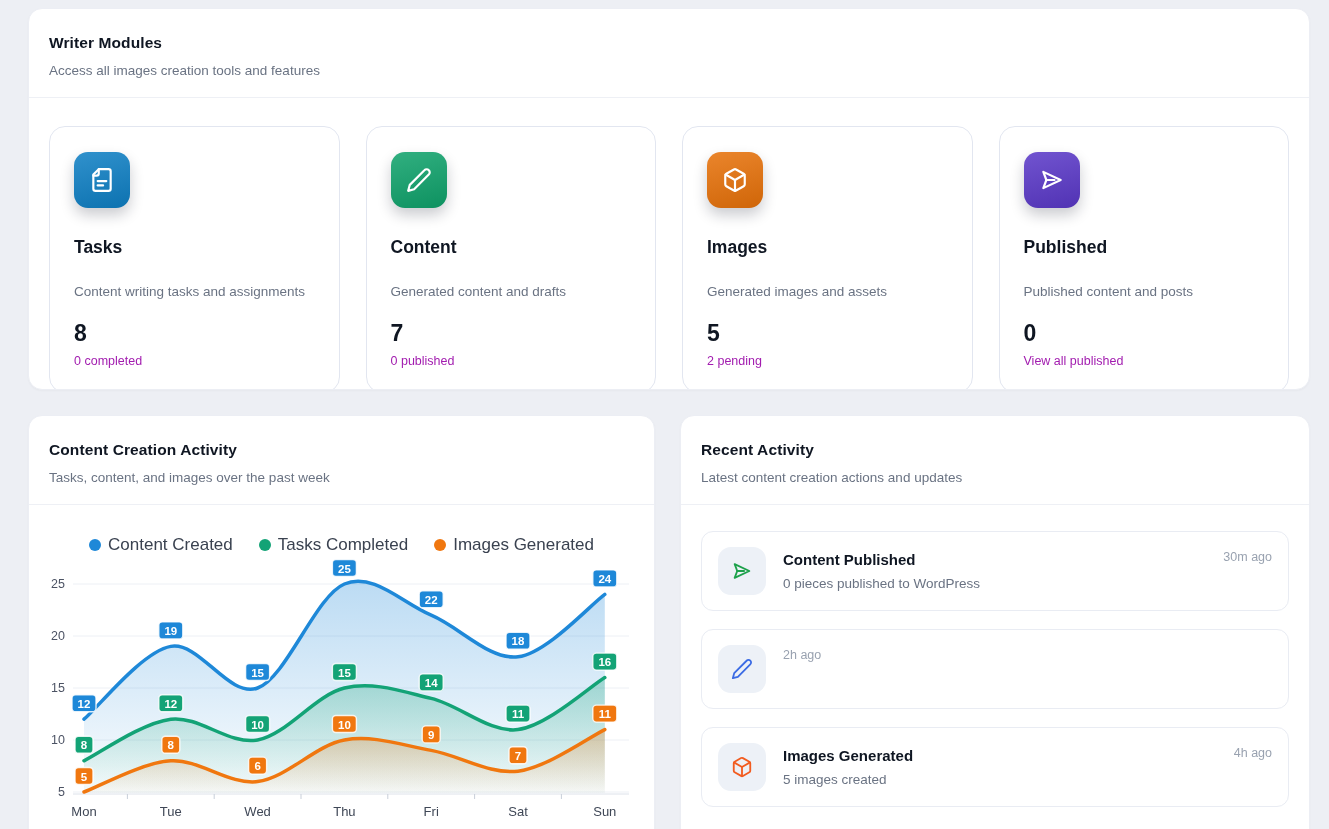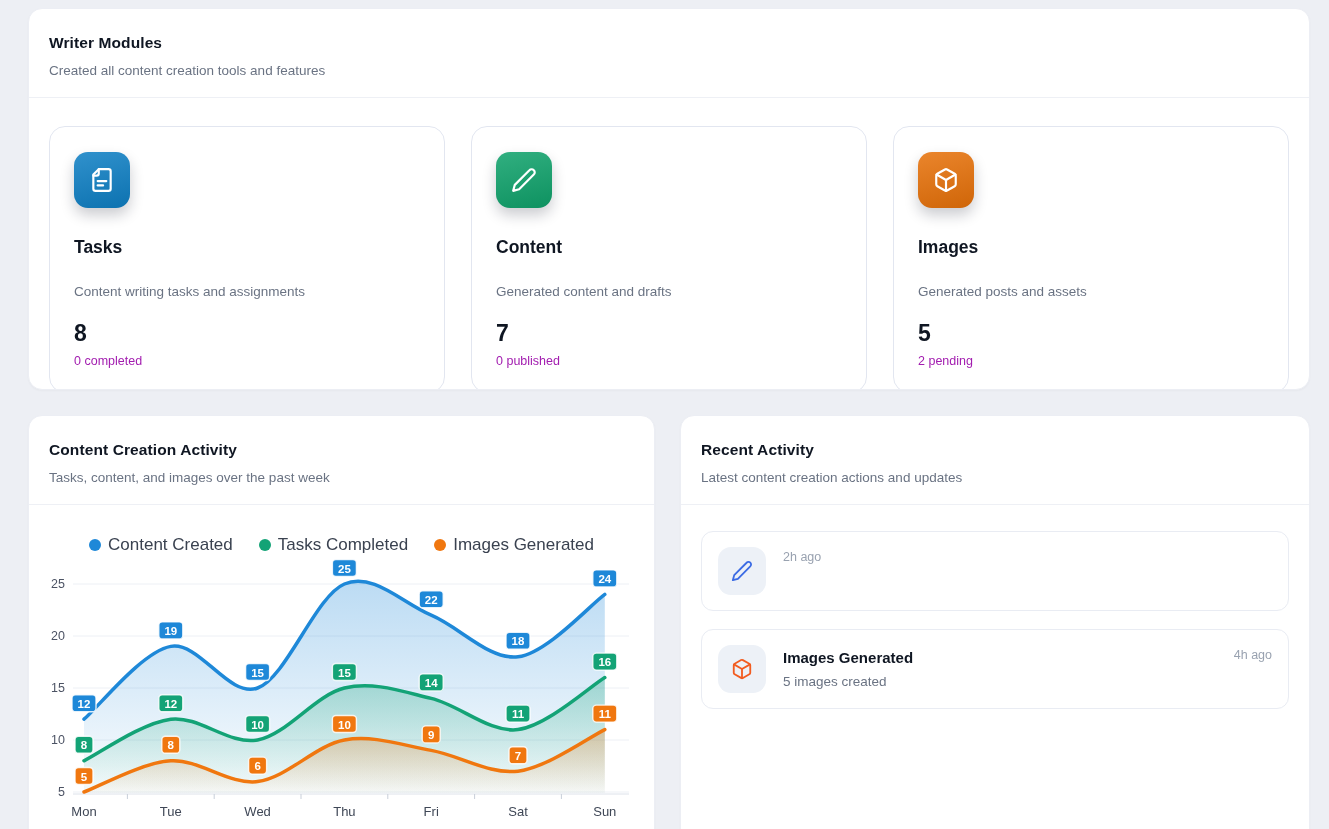--- a/index.html
+++ b/index.html
@@ -73,21 +73,21 @@
   .activity-time { align-self: flex-start; margin-top: 3px; font-size: 12.5px; color: #99a2b0; }
 
   svg.glyph { display: block; }
 </style>
 </head>
 <body>
 
 <section class="panel" id="top-panel">
   <div class="panel-header">
     <div class="panel-title">Writer Modules</div>
-    <div class="panel-subtitle">Created all content creation tools and features</div>
+    <div class="panel-subtitle">Access all images creation tools and features</div>
   </div>
   <div class="cards-row">
 
     <div class="module-card">
       <div class="icon-tile" style="background-color: rgb(14, 127, 196);">
         <svg class="glyph" width="26" height="26" viewBox="0 0 24 24" fill="none" stroke="currentColor" stroke-width="2" stroke-linecap="round" stroke-linejoin="round">
           <path d="M9 2h9a2 2 0 0 1 2 2v16a2 2 0 0 1-2 2H6a2 2 0 0 1-2-2V7z"></path>
           <path d="M9 2v4a2 2 0 0 1-2 2H4"></path>
           <path d="M16 13H8"></path>
             <path d="M13 17H8"></path>
@@ -113,25 +113,37 @@
 
     <div class="module-card">
       <div class="icon-tile" style="background-color: rgb(231, 113, 9);">
         <svg class="glyph" width="26" height="26" viewBox="0 0 24 24" fill="none" stroke="currentColor" stroke-width="2" stroke-linecap="round" stroke-linejoin="round">
           <path d="M21 16V8a2 2 0 0 0-1-1.73l-7-4a2 2 0 0 0-2 0l-7 4A2 2 0 0 0 3 8v8a2 2 0 0 0 1 1.73l7 4a2 2 0 0 0 2 0l7-4A2 2 0 0 0 21 16z"></path>
           <path d="M3.27 6.96 12 12.01l8.73-5.05"></path>
             <path d="M12 22.08V12"></path>
         </svg>
       </div>
       <div class="module-title">Images</div>
-      <div class="module-desc">Generated posts and assets</div>
+      <div class="module-desc">Generated images and assets</div>
       <div class="module-count">5</div>
       <div class="module-sub">2 pending</div>
     </div>
 
+    <div class="module-card">
+      <div class="icon-tile" style="background-color: rgb(90, 56, 200);">
+        <svg class="glyph" width="26" height="26" viewBox="0 0 24 24" fill="none" stroke="currentColor" stroke-width="2" stroke-linecap="round" stroke-linejoin="round">
+          <path d="M4 4.5 20 12 4 19.5l2.8-7.5L4 4.5Z"></path>
+            <path d="M6.8 12h7.5"></path>
+        </svg>
+      </div>
+      <div class="module-title">Published</div>
+      <div class="module-desc">Published content and posts</div>
+      <div class="module-count">0</div>
+      <div class="module-sub">View all published</div>
+    </div>
 
   </div>
 </section>
 
 <section class="panel" id="chart-panel">
   <div class="panel-header">
     <div class="panel-title">Content Creation Activity</div>
     <div class="panel-subtitle">Tasks, content, and images over the past week</div>
   </div>
   <div class="chart-body">
@@ -240,20 +252,33 @@
   </div>
 </section>
 
 <section class="panel" id="activity-panel">
   <div class="panel-header">
     <div class="panel-title">Recent Activity</div>
     <div class="panel-subtitle">Latest content creation actions and updates</div>
   </div>
   <div class="activity-list">
 
+    <div class="activity-item">
+      <div class="activity-tile" style="color: rgb(29, 161, 75);">
+        <svg class="glyph" width="22" height="22" viewBox="0 0 24 24" fill="none" stroke="currentColor" stroke-width="2" stroke-linecap="round" stroke-linejoin="round">
+          <path d="M4 4.5 20 12 4 19.5l2.8-7.5L4 4.5Z"></path>
+            <path d="M6.8 12h7.5"></path>
+        </svg>
+      </div>
+      <div class="activity-main">
+        <div class="activity-title">Content Published</div>
+        <div class="activity-desc">0 pieces published to WordPress</div>
+      </div>
+      <div class="activity-time">30m ago</div>
+    </div>
 
     <div class="activity-item">
       <div class="activity-tile" style="color: rgb(59, 107, 228);">
         <svg class="glyph" width="22" height="22" viewBox="0 0 24 24" fill="none" stroke="currentColor" stroke-width="2" stroke-linecap="round" stroke-linejoin="round">
           <path d="M17 3a2.83 2.83 0 1 1 4 4L7.5 20.5 2 22l1.5-5.5Z"></path>
         </svg>
       </div>
       <div class="activity-time">2h ago</div>
     </div>
 

